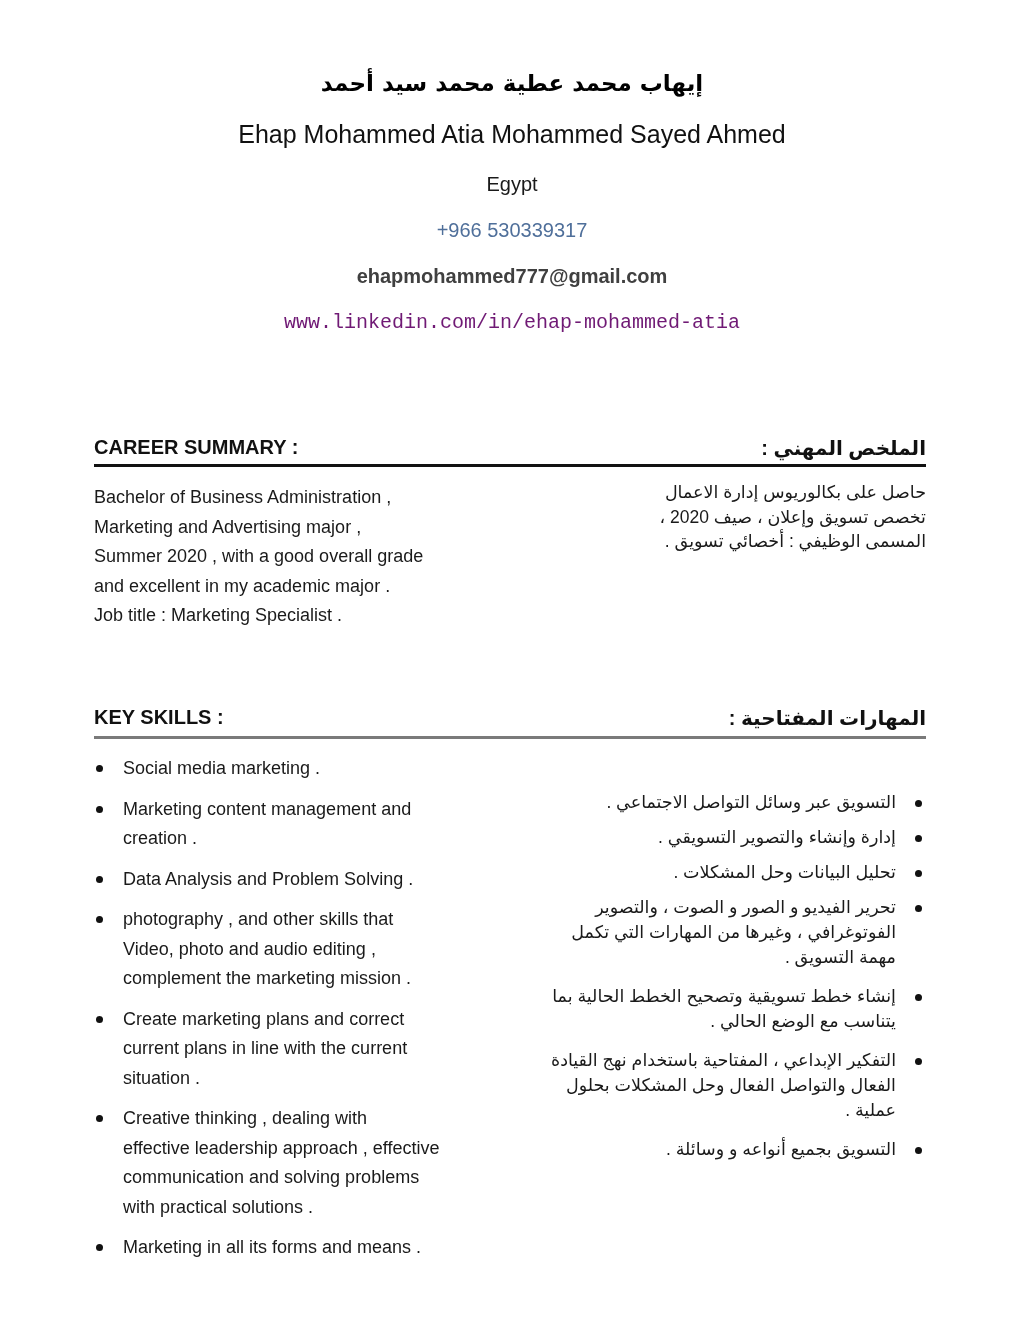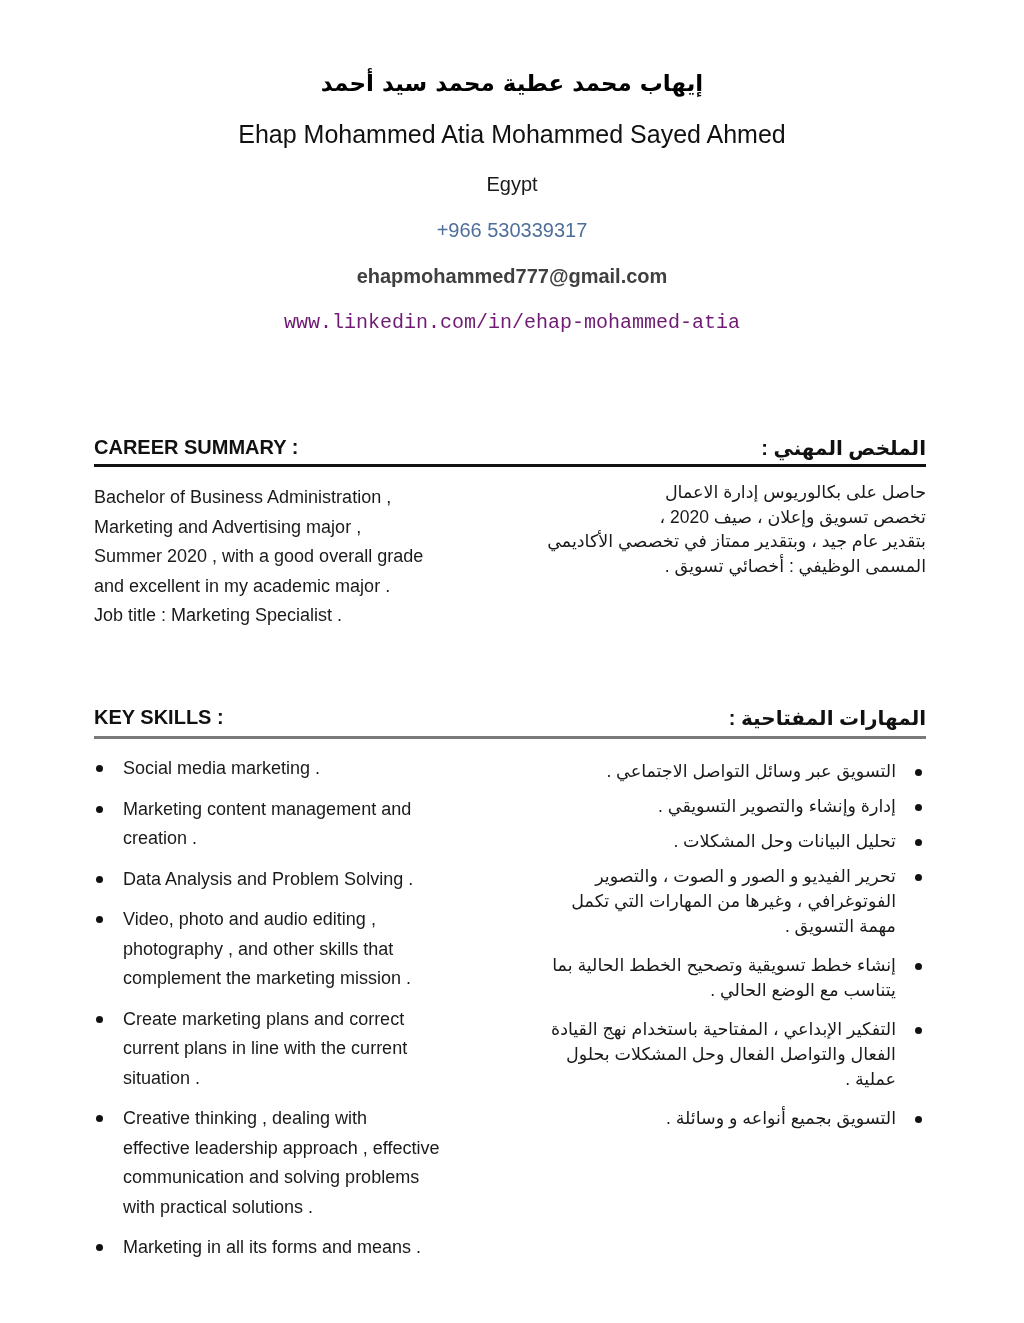--- a/index.html
+++ b/index.html
@@ -137,21 +137,21 @@
     width: 7px;
     height: 7px;
     border-radius: 50%;
     background: #111;
   }
   .skills-en li .bullet { left: 2px; }
   .skills-en li .line { display: block; white-space: nowrap; }
   .skills-ar {
     position: absolute;
     right: 98px;
-    top: 739px;
+    top: 770px;
     width: 400px;
     margin: 0;
     padding: 0;
     list-style: none;
     direction: rtl;
   }
   .skills-ar li {
     position: relative;
     padding-right: 30px;
     font-size: 17.5px;
@@ -185,21 +185,20 @@
     <div>Bachelor of Business Administration ,</div>
     <div>Marketing and Advertising major ,</div>
     <div>Summer 2020 , with a good overall grade</div>
     <div>and excellent in my academic major .</div>
     <div>Job title : Marketing Specialist .</div>
   </div>
 
   <div class="summary-ar">
     <div>حاصل على بكالوريوس إدارة الاعمال</div>
     <div>تخصص تسويق وإعلان ، صيف 2020 ،</div>
-    <div>بتقدير عام جيد ، وبتقدير ممتاز في تخصصي الأكاديمي</div>
     <div>المسمى الوظيفي : أخصائي تسويق .</div>
   </div>
 
   <div class="section-header" style="top:686px; height:34px;">
     <div class="section-title-en" style="top:0;">KEY SKILLS :</div>
     <div class="section-title-ar" style="top:0;">المهارات المفتاحية :</div>
     <div class="divider skills" style="top:30px;"></div>
   </div>
 
   <ul class="skills-en">
@@ -211,22 +210,22 @@
       <span class="bullet"></span>
       <span class="line">Marketing content management and</span>
       <span class="line">creation .</span>
     </li>
     <li>
       <span class="bullet"></span>
       <span class="line">Data Analysis and Problem Solving .</span>
     </li>
     <li>
       <span class="bullet"></span>
+      <span class="line">photography , and other skills that</span>
       <span class="line">Video, photo and audio editing ,</span>
-      <span class="line">photography , and other skills that</span>
       <span class="line">complement the marketing mission .</span>
     </li>
     <li>
       <span class="bullet"></span>
       <span class="line">Create marketing plans and correct</span>
       <span class="line">current plans in line with the current</span>
       <span class="line">situation .</span>
     </li>
     <li>
       <span class="bullet"></span>

